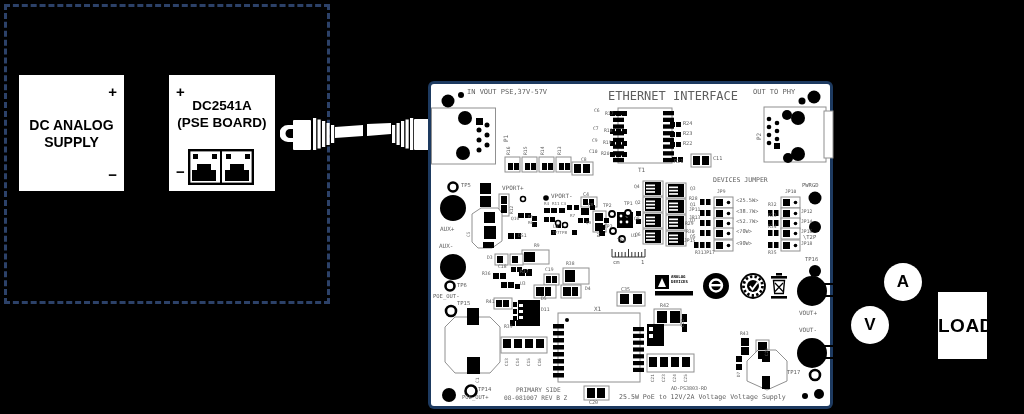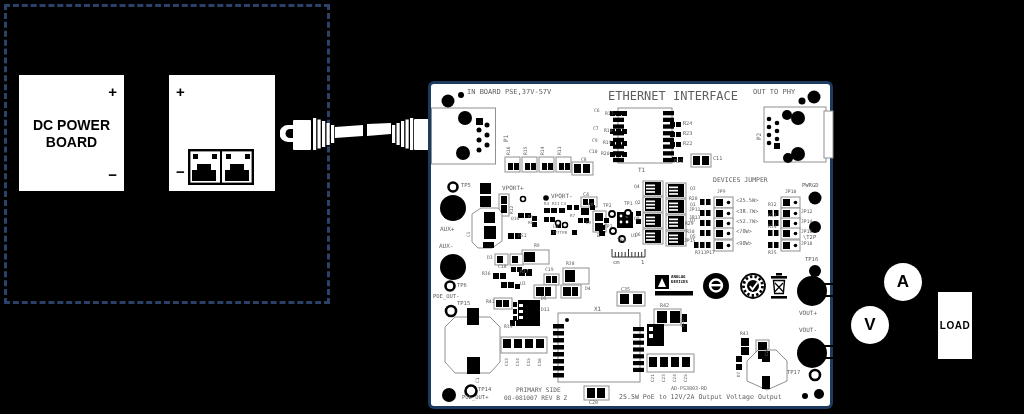--- a/index.html
+++ b/index.html
@@ -21,38 +21,42 @@
   .cable{position:absolute;left:280px;top:106px;}
   #board{position:absolute;left:431px;top:84px;width:399px;height:322px;background:#fff;box-shadow:0 0 0 3px var(--board-border,#1d3a60);border-radius:3px;}
   #board svg.pcb{position:absolute;left:0;top:0;overflow:visible;}
   #silk{position:absolute;left:0;top:0;width:100%;height:100%;}
   .sk{position:absolute;font-family:"DejaVu Sans Mono",monospace;color:var(--silkscreen,#5e5e5e);line-height:1;white-space:pre;}
   .sk.rot{transform:rotate(-90deg);transform-origin:0 0;}
   .sk.bold{font-weight:bold;}
   .meter{position:absolute;width:38px;height:38px;border-radius:50%;background:#fff;color:#000;display:flex;align-items:center;justify-content:center;font-weight:bold;font-size:17px;}
   #ammeter{left:884px;top:263px;}
   #voltmeter{left:851px;top:306px;}
-  #loadbox{left:938px;top:292px;width:34px;height:67px;display:flex;align-items:center;justify-content:center;font-weight:bold;font-size:10px;letter-spacing:.5px;}
+  #loadbox{left:938px;top:292px;width:49px;height:67px;display:flex;align-items:center;justify-content:flex-start;font-weight:bold;font-size:19px;letter-spacing:.5px;}
 </style>
 </head>
 <body>
 
 <div class="stage">
 
   <div class="dashedbox"></div>
 
   <div class="wbox" id="dcbox">
     <span class="sign plus">+</span>
     <span class="sign minus">−</span>
-    <div class="boxlabel">DC POWER BOARD</div>
+    <div class="boxlabel">DC ANALOG SUPPLY</div>
   </div>
 
   <div class="wbox" id="psebox">
     <span class="sign plus">+</span>
     <span class="sign minus">−</span>
+    <div class="boxlabel">
+      <div>DC2541A</div>
+      <div>(PSE BOARD)</div>
+    </div>
     <svg class="jacks" width="66" height="36" viewBox="0 0 66 36">
       <rect x="1.2" y="1.2" width="63.6" height="33.6" fill="#fff" stroke="#000" stroke-width="2.4"></rect>
       <line x1="33" y1="1" x2="33" y2="35" stroke="#000" stroke-width="2"></line>
       <rect x="5" y="5" width="5" height="5" fill="#000"></rect>
         <rect x="24" y="5" width="5" height="5" fill="#000"></rect>
       <path d="M4,32 v-11 h5 v-6 h14 v6 h5 v11 z" fill="#000"></path>
       <rect x="38" y="5" width="5" height="5" fill="#000"></rect>
         <rect x="57" y="5" width="5" height="5" fill="#000"></rect>
       <path d="M37,32 v-11 h5 v-6 h14 v6 h5 v11 z" fill="#000"></path>
     </svg>
@@ -440,21 +444,21 @@
           <circle cx="134" cy="141" r="2.5" fill="#fff" stroke-width="1.5"></circle>
         <circle cx="181" cy="130" r="3" fill="#fff" stroke-width="1.8"></circle>
           <circle cx="197" cy="129" r="3" fill="#fff" stroke-width="1.8"></circle>
           <circle cx="182" cy="147" r="3" fill="#fff" stroke-width="1.8"></circle>
           <circle cx="191" cy="155" r="3" fill="#fff" stroke-width="1.8"></circle>
         <path d="M384,200 H411 M384,212 H411 M404,195 V217 M384,262 H411 M384,274 H411 M404,257 V279" stroke-width="2"></path>
         <path d="M181,173 h33 M181,173 v-8 M184.3,173 v-5 M187.6,173 v-5 M190.9,173 v-5 M194.2,173 v-5 M197.5,173 v-8 M200.8,173 v-5 M204.1,173 v-5 M207.4,173 v-5 M210.7,173 v-5 M214,173 v-8" stroke="#333" stroke-width="1"></path>
       </g>
     </svg>
     <div id="silk">
-        <span class="sk" style="left: 36px; top: 5px; font-size: 7px;">IN BOARD PSE,37V-57V</span>
+        <span class="sk" style="left: 36px; top: 5px; font-size: 7px;">IN VOUT PSE,37V-57V</span>
         <span class="sk" style="left: 177px; top: 6px; font-size: 12px;">ETHERNET INTERFACE</span>
         <span class="sk" style="left: 322px; top: 5px; font-size: 7px;">OUT TO PHY</span>
         <span class="sk rot" style="left: 72px; top: 58px; font-size: 6px;">P1</span>
         <span class="sk rot" style="left: 325px; top: 56px; font-size: 6px;">P2</span>
         <span class="sk" style="left: 207px; top: 83px; font-size: 6px;">T1</span>
         <span class="sk" style="left: 163px; top: 25px; font-size: 4.7px;">C6</span>
         <span class="sk" style="left: 174px; top: 28px; font-size: 4.7px;">R17</span>
         <span class="sk" style="left: 162px; top: 43px; font-size: 4.7px;">C7</span>
         <span class="sk" style="left: 173px; top: 45px; font-size: 4.7px;">R18</span>
         <span class="sk" style="left: 161px; top: 55px; font-size: 4.7px;">C9</span>
@@ -569,21 +573,21 @@
         <span class="sk rot" style="left: 220px; top: 298px; font-size: 4.3px;">C21</span>
         <span class="sk rot" style="left: 231px; top: 298px; font-size: 4.3px;">C23</span>
         <span class="sk rot" style="left: 242px; top: 298px; font-size: 4.3px;">C24</span>
         <span class="sk rot" style="left: 253px; top: 298px; font-size: 4.3px;">C25</span>
         <span class="sk bold" style="left: 240px; top: 191px; font-size: 4px; color: rgb(0, 0, 0);">ANALOG</span>
         <span class="sk bold" style="left: 240px; top: 196px; font-size: 4px; color: rgb(0, 0, 0);">DEVICES</span>
         <span class="sk" style="left: 309px; top: 248px; font-size: 4.7px;">R43</span>
         <span class="sk rot" style="left: 334px; top: 272px; font-size: 4.3px;">C26</span>
         <span class="sk rot" style="left: 306px; top: 293px; font-size: 4.3px;">D7</span>
         <span class="sk" style="left: 240px; top: 302px; font-size: 5px;">AD-PS3803-RD</span>
-        <span class="sk" style="left: 188px; top: 310px; font-size: 6.6px;">25.5W PoE to 12V/2A Output Voltage Output</span>
+        <span class="sk" style="left: 188px; top: 310px; font-size: 6.6px;">25.5W PoE to 12V/2A Voltage Voltage Supply</span>
       </div>
   </div>
 
   <div class="meter" id="ammeter">
     <span>A</span>
   </div>
   <div class="meter" id="voltmeter">
     <span>V</span>
   </div>
   <div class="wbox" id="loadbox">

